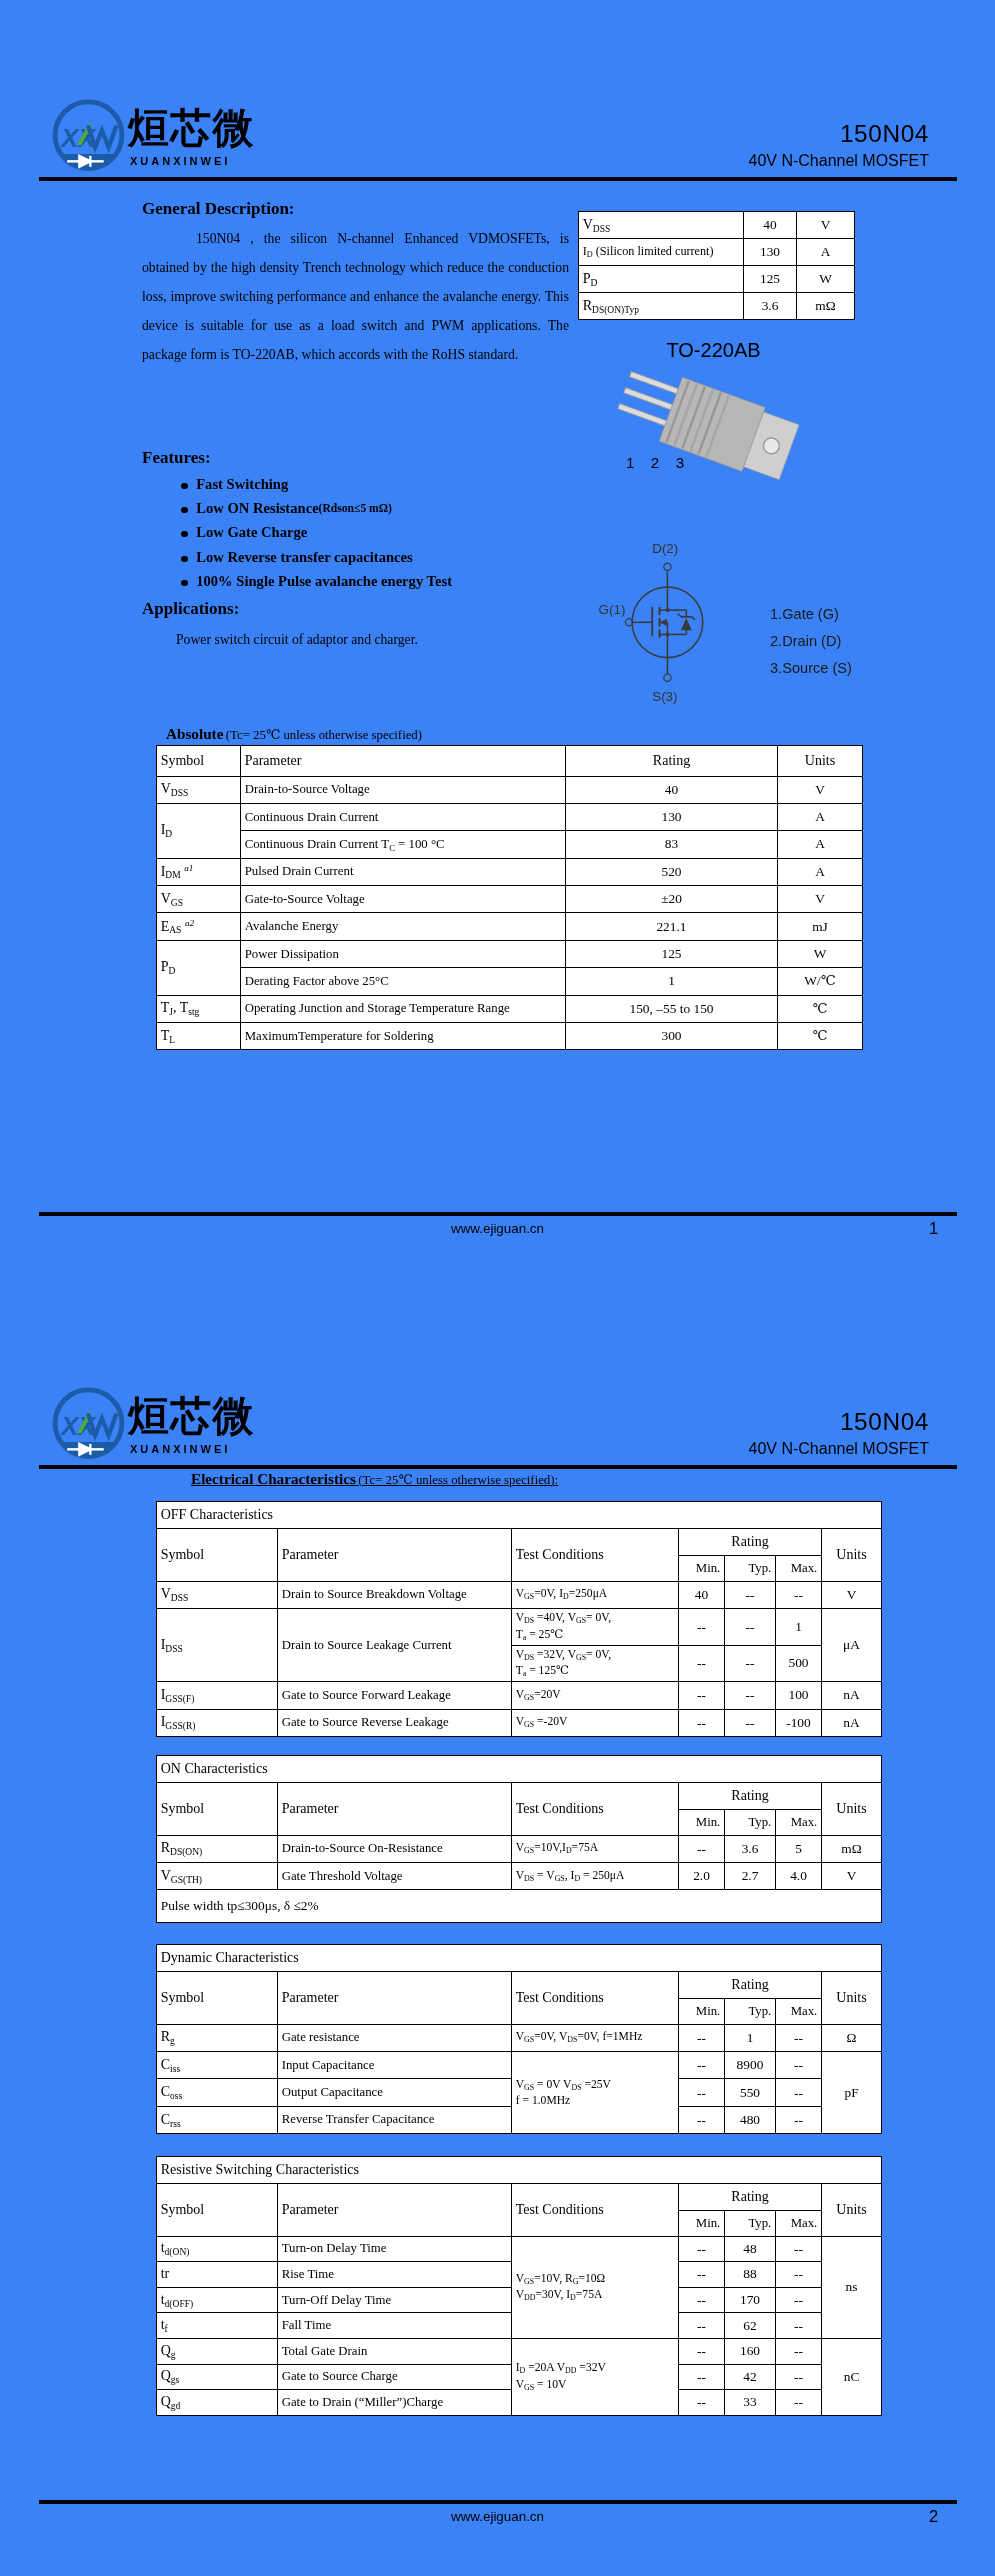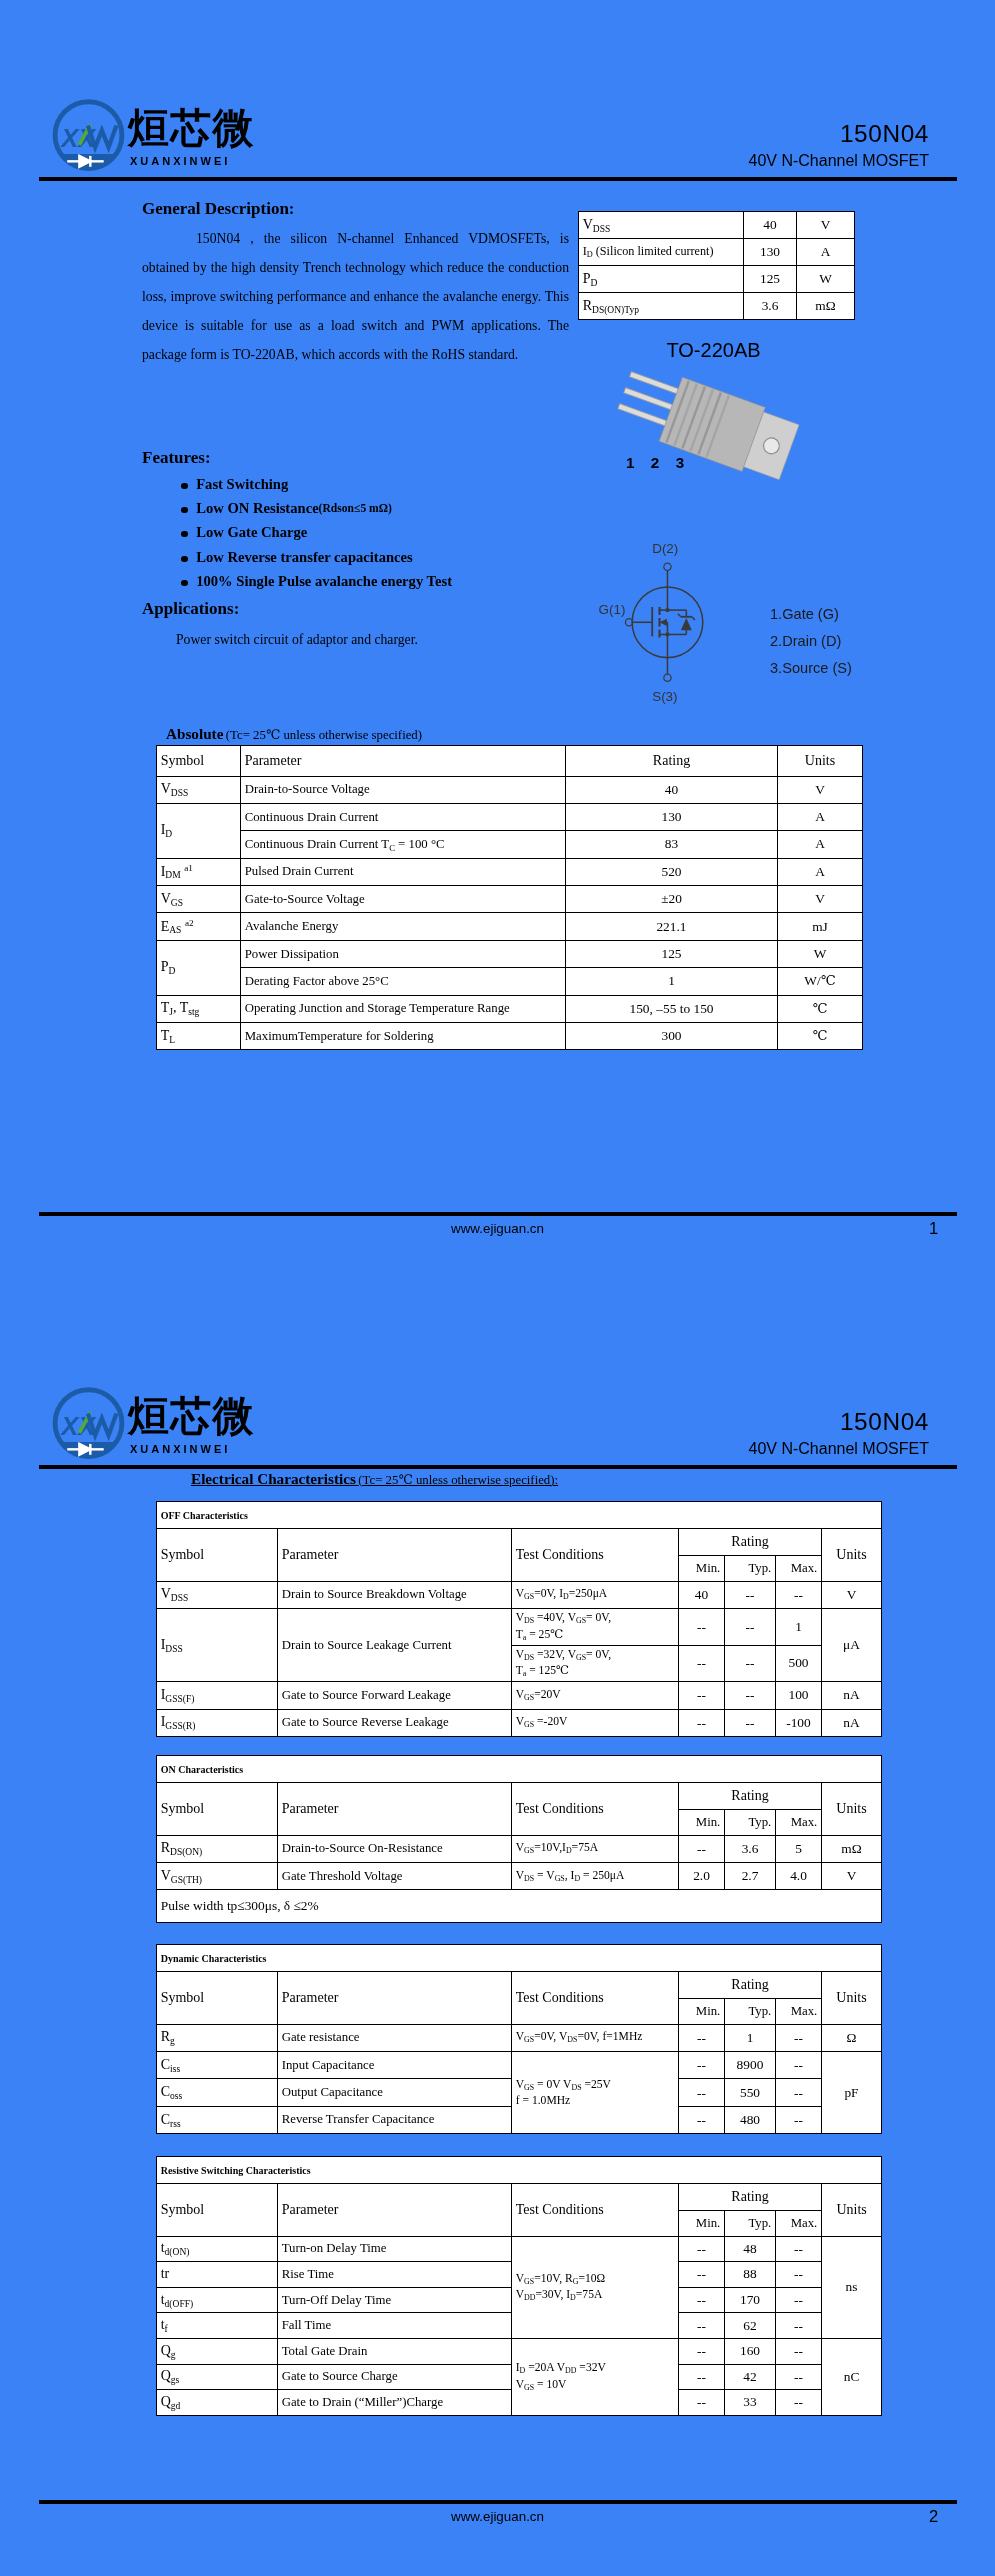--- a/index.html
+++ b/index.html
@@ -35,36 +35,36 @@
   .feat-note{font-size:11.6px;font-weight:bold;padding-top:2.4px;white-space:nowrap;}
   .app-body{left:176px;top:632px;font-size:13.7px;}
   .cap-b{font-size:15.2px;font-weight:bold;}
   .cap-r{font-size:12.8px;}
 
   
   table.dt{border-collapse:collapse;table-layout:fixed;position:absolute;background:#fff;
            border:1.8px solid #000;}
   table.dt td{border:1.2px solid #000;vertical-align:middle;padding:1.2px 3.7px;color:#000;
               font-family:"Liberation Serif","DejaVu Serif",serif;}
-  td.sect{font-weight:bold;font-size:10px;padding-left:7.3px;border-bottom:1.8px solid #000;}
+  td.sect{font-weight:normal;font-size:14px;padding-left:7.3px;border-bottom:1.8px solid #000;}
   td.th{font-size:14px;}
   td.mtm{font-size:12.8px;text-align:right;padding:1.2px 1.2px;}
   td.c{text-align:center;}
   td.l{text-align:left;padding-left:7.3px;}
   td.sym{font-size:14px;padding-left:7.3px;}
   td.par{font-size:12.8px;padding-left:7.3px;}
   td.tc{font-size:11.6px;padding-left:6.1px;line-height:1.3;}
   td.val{font-size:13.4px;text-align:center;padding:1.2px 1.2px;}
   td.un{font-size:13.4px;text-align:center;padding:1.2px 1.2px;}
   td.note{font-size:13.4px;padding-left:7.3px;}
   sub{font-size:68%;vertical-align:-0.3em;}
-  sup{font-size:66%;vertical-align:0.5em;}
+  sup{font-size:66%;vertical-align:0.5em;font-style:italic;}
 
   .to220-title{left:607px;top:339px;width:213px;text-align:center;font-size:20px;}
-  .pins123{left:626px;top:454px;font-size:15.2px;font-weight:bold;letter-spacing:6.1px;}
+  .pins123{left:626px;top:454px;font-size:15.2px;font-weight:normal;letter-spacing:6.1px;}
   .pinlist{left:770px;top:601px;font-size:14.6px;line-height:27px;color:#1a1a1a;}
 </style>
 </head>
 <body>
 
 <div class="sheet">
 
   <div class="page" id="p1">
 
     <div class="abs" style="left:49px;top:96px;">

